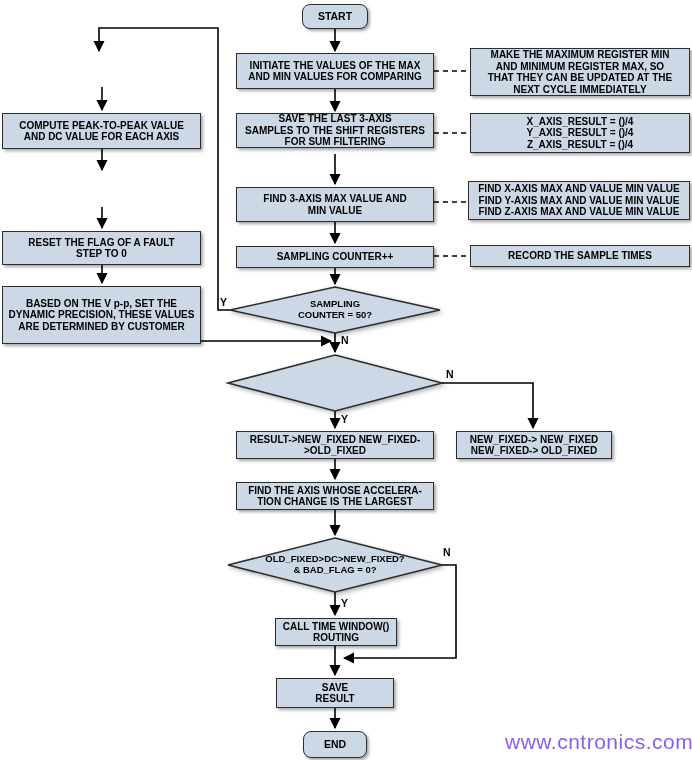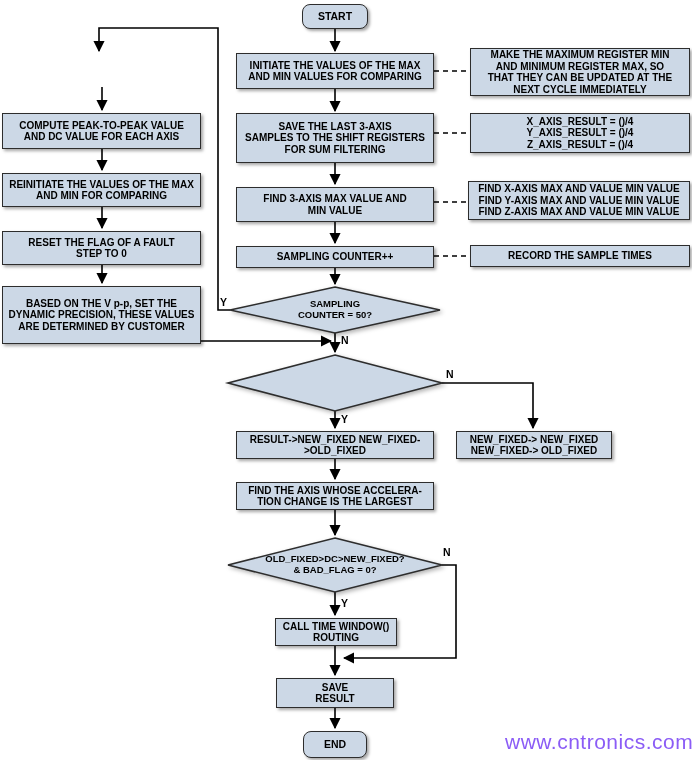--- a/index.html
+++ b/index.html
@@ -81,31 +81,29 @@
     <polygon class="diamond" points="335,287 440,310 335,333 230,310" fill="#ccd8e6"></polygon>
     <polygon class="diamond" points="335,355 442,383 335,411 228,383" fill="#ccd8e6"></polygon>
     <polygon class="diamond" points="335,538 442,565 335,592 228,565" fill="#ccd8e6"></polygon>
   </svg>
 
   <div class="node terminator" style="left:302px;top:4px;width:66px;height:25px">START</div>
   <div class="node terminator" style="left:303px;top:731px;width:64px;height:27px">END</div>
 
   <div class="node" style="left:2px;top:113px;width:199px;height:36px">COMPUTE PEAK-TO-PEAK VALUE
 AND DC VALUE FOR EACH AXIS</div>
-  <div class="node" style="left:2px;top:173px;width:199px;height:34px">REINITIATE THE VALUES OF THE MAX
-AND MIN FOR COMPARING</div>
   <div class="node" style="left:2px;top:231px;width:199px;height:34px">RESET THE FLAG OF A FAULT
 STEP TO 0</div>
   <div class="node" style="left:2px;top:286px;width:199px;height:58px">BASED ON THE V p-p, SET THE
 DYNAMIC PRECISION, THESE VALUES
 ARE DETERMINED BY CUSTOMER</div>
 
   <div class="node" style="left:236px;top:53px;width:198px;height:36px">INITIATE THE VALUES OF THE MAX
 AND MIN VALUES FOR COMPARING</div>
-  <div class="node" style="left:236px;top:113px;width:198px;height:50px">SAVE THE LAST 3-AXIS
+  <div class="node" style="left:236px;top:113px;width:198px;height:35px">SAVE THE LAST 3-AXIS
 SAMPLES TO THE SHIFT REGISTERS
 FOR SUM FILTERING</div>
   <div class="node" style="left:236px;top:187px;width:198px;height:35px">FIND 3-AXIS MAX VALUE AND
 MIN VALUE</div>
   <div class="node" style="left:236px;top:246px;width:198px;height:22px">SAMPLING COUNTER++</div>
   <div class="node" style="left:236px;top:431px;width:198px;height:28px">RESULT-&gt;NEW_FIXED NEW_FIXED-
 &gt;OLD_FIXED</div>
   <div class="node" style="left:236px;top:482px;width:198px;height:28px">FIND THE AXIS WHOSE ACCELERA-
 TION CHANGE IS THE LARGEST</div>
   <div class="node" style="left:275px;top:618px;width:122px;height:28px">CALL TIME WINDOW()

